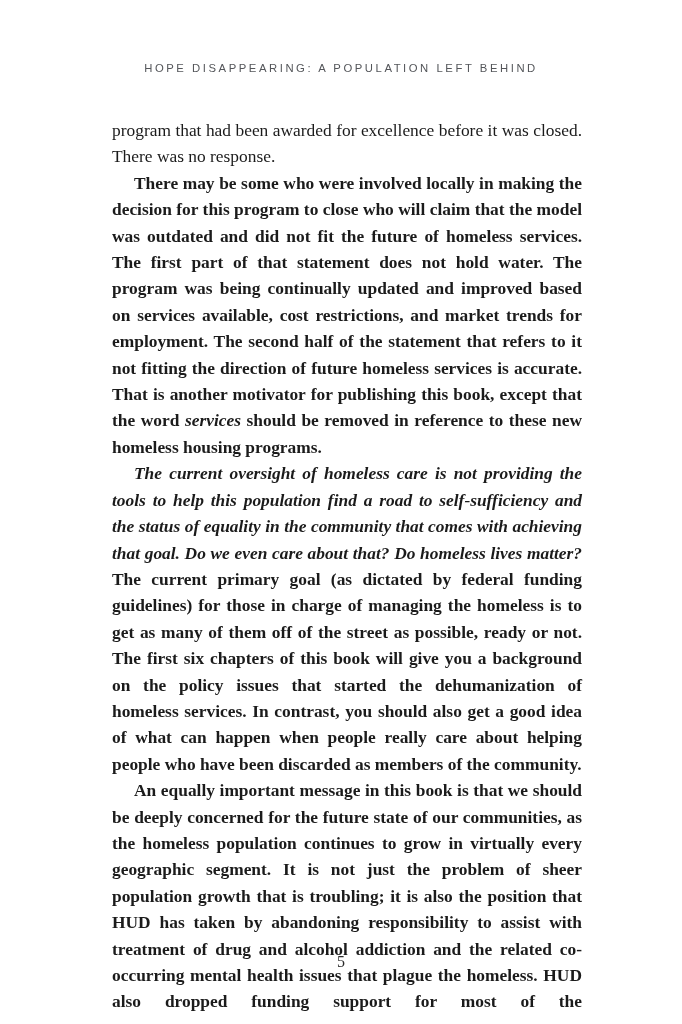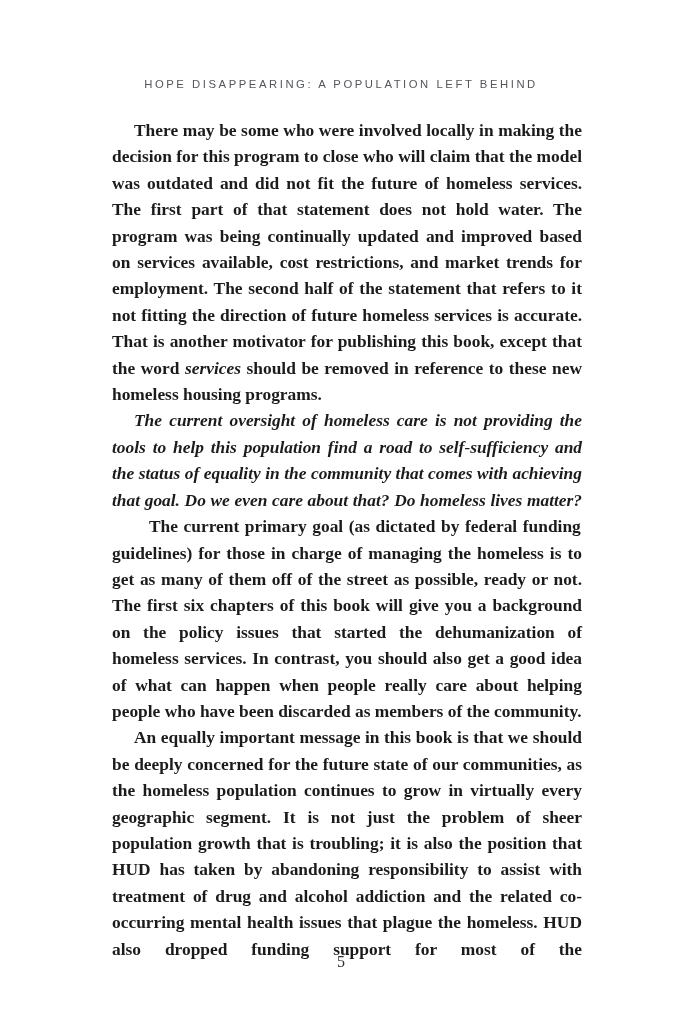--- a/index.html
+++ b/index.html
@@ -22,21 +22,20 @@
     top: 62px;
     left: 0;
     width: 682px;
     text-align: center;
     font-family: "Liberation Sans", sans-serif;
     font-size: 11.3px;
     font-weight: 400;
     letter-spacing: 2.55px;
     color: #54565a;
     white-space: nowrap;
-    margin-top: 16px;
   }
 
   
   .textblock {
     position: absolute;
     left: 112px;
     top: 117px;
     width: 470px;
     font-family: "Liberation Serif", "DejaVu Serif", serif;
     font-size: 17.4px;
@@ -56,21 +55,21 @@
     text-indent: 22px;
     font-weight: bold;
   }
   .textblock p:last-child {
     text-align: justify;
   }
   .textblock p.lastline-flush {
     text-align-last: justify;
   }
   .it { font-style: italic; }
-  .rm { font-style: normal; margin-left: 37px; }
+  .rm { font-style: normal; }
 
   
   .folio {
     position: absolute;
     left: 0;
     top: 953px;
     width: 682px;
     text-align: center;
     font-family: "Liberation Serif", "DejaVu Serif", serif;
     font-size: 16px;
@@ -79,20 +78,23 @@
 </style>
 </head>
 <body>
 
 <div class="page">
 
   <div class="running-header">HOPE DISAPPEARING: A POPULATION LEFT BEHIND</div>
 
   <div class="textblock">
 
+    <p>
+      <span>program that had been awarded for excellence before it was closed. There was no response.</span>
+    </p>
 
     <p class="indent">
       <span>There may be some who were involved locally in making the decision for this program to close who will claim that the model was outdated and did not fit the future of homeless services. The first part of that statement does not hold water. The program was being continually updated and improved based on services available, cost restrictions, and market trends for employment. The second half of the statement that refers to it not fitting the direction of future homeless services is accurate. That is another motivator for publishing this book, except that the word </span><span class="it">services</span><span> should be removed in reference to these new homeless housing programs.</span>
     </p>
 
     <p class="indent">
       <span class="it">The current oversight of homeless care is not providing the tools to help this population find a road to self-sufficiency and the status of equality in the community that comes with achieving that goal. Do we even care about that? Do homeless lives matter?</span><span class="rm"> The current primary goal (as dictated by federal funding guidelines) for those in charge of managing the homeless is to get as many of them off of the street as possible, ready or not. The first six chapters of this book will give you a background on the policy issues that started the dehumanization of homeless services. In contrast, you should also get a good idea of what can happen when people really care about helping people who have been discarded as members of the community.</span>
     </p>
 
     <p class="indent lastline-flush">

